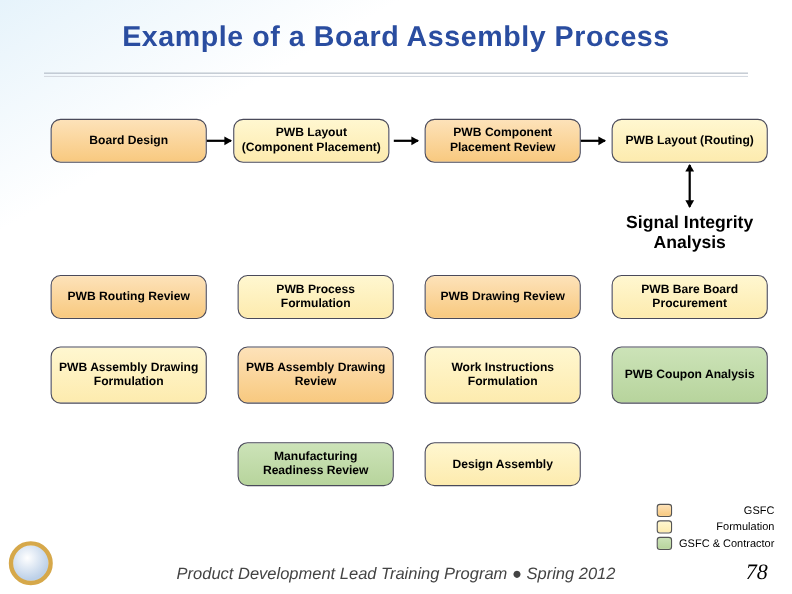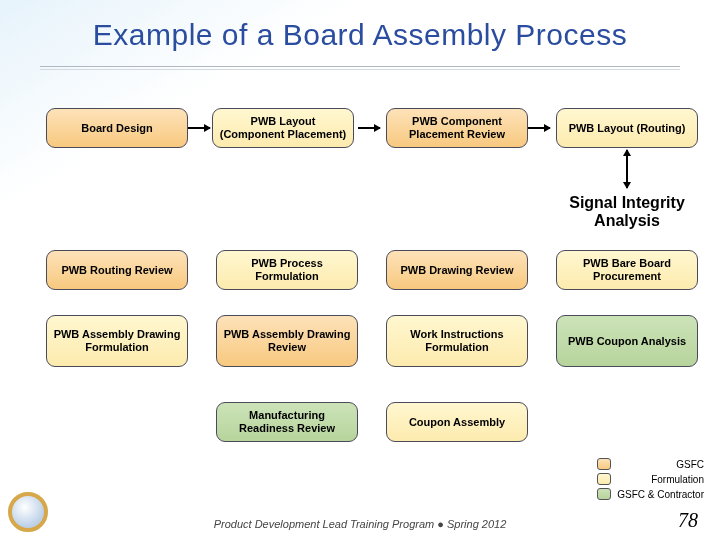--- a/index.html
+++ b/index.html
@@ -6,22 +6,22 @@
   html, body { width: 720px; height: 540px; overflow: hidden; }
   body {
     font-family: Arial, Helvetica, sans-serif;
     background: linear-gradient(150deg, #e6f3fb 0%, #ffffff 22%, #ffffff 100%);
     position: relative;
   }
   .title {
     position: absolute;
     top: 18px; left: 0; right: 0;
     text-align: center;
-    font-size: 30px;
-    font-weight: 400;
+    font-size: 26px;
+    font-weight: 700;
     color: #2a4da0;
     letter-spacing: 0.5px;
   }
   .hr1 { position: absolute; top: 66px; left: 40px; right: 40px; height: 1px; background: #b0b8c4; }
   .hr2 { position: absolute; top: 69px; left: 40px; right: 40px; height: 1px; background: #d4d9e0; }
 
   .box {
     position: absolute;
     width: 142px;
     height: 40px;
@@ -106,21 +106,21 @@
     width: 14px; height: 12px;
     border-radius: 3px;
     border: 1px solid #555;
   }
 
   .footer {
     position: absolute;
     bottom: 10px;
     left: 0; right: 0;
     text-align: center;
-    font-size: 11px;
+    font-size: 15px;
     font-style: italic;
     color: #444;
   }
   .footer .dot { font-style: normal; }
   .pagenum {
     position: absolute;
     right: 22px;
     bottom: 8px;
     font-size: 20px;
     font-style: italic;
@@ -158,21 +158,21 @@
 <div class="box contractor" style="left:216px;top:250px">PWB Process Formulation</div>
 <div class="box gsfc" style="left:386px;top:250px">PWB Drawing Review</div>
 <div class="box contractor" style="left:556px;top:250px">PWB Bare Board Procurement</div>
 
 <div class="box contractor tall" style="left:46px;top:315px">PWB Assembly Drawing Formulation</div>
 <div class="box gsfc tall" style="left:216px;top:315px">PWB Assembly Drawing Review</div>
 <div class="box contractor tall" style="left:386px;top:315px">Work Instructions Formulation</div>
 <div class="box both tall" style="left:556px;top:315px">PWB Coupon Analysis</div>
 
 <div class="box both" style="left:216px;top:402px">Manufacturing Readiness Review</div>
-<div class="box contractor" style="left:386px;top:402px">Coupon Assembly</div>
+<div class="box contractor" style="left:386px;top:402px">Design Assembly</div>
 
 <div class="arrow-h" style="left:188px;top:127px;width:22px"></div>
 <div class="arrow-h" style="left:358px;top:127px;width:22px"></div>
 <div class="arrow-h" style="left:528px;top:127px;width:22px"></div>
 
 <div class="arrow-v double" style="left:626px;top:150px;height:38px"></div>
 
 <div class="legend">
   <div class="legend-row">
     <div class="swatch gsfc"></div>

